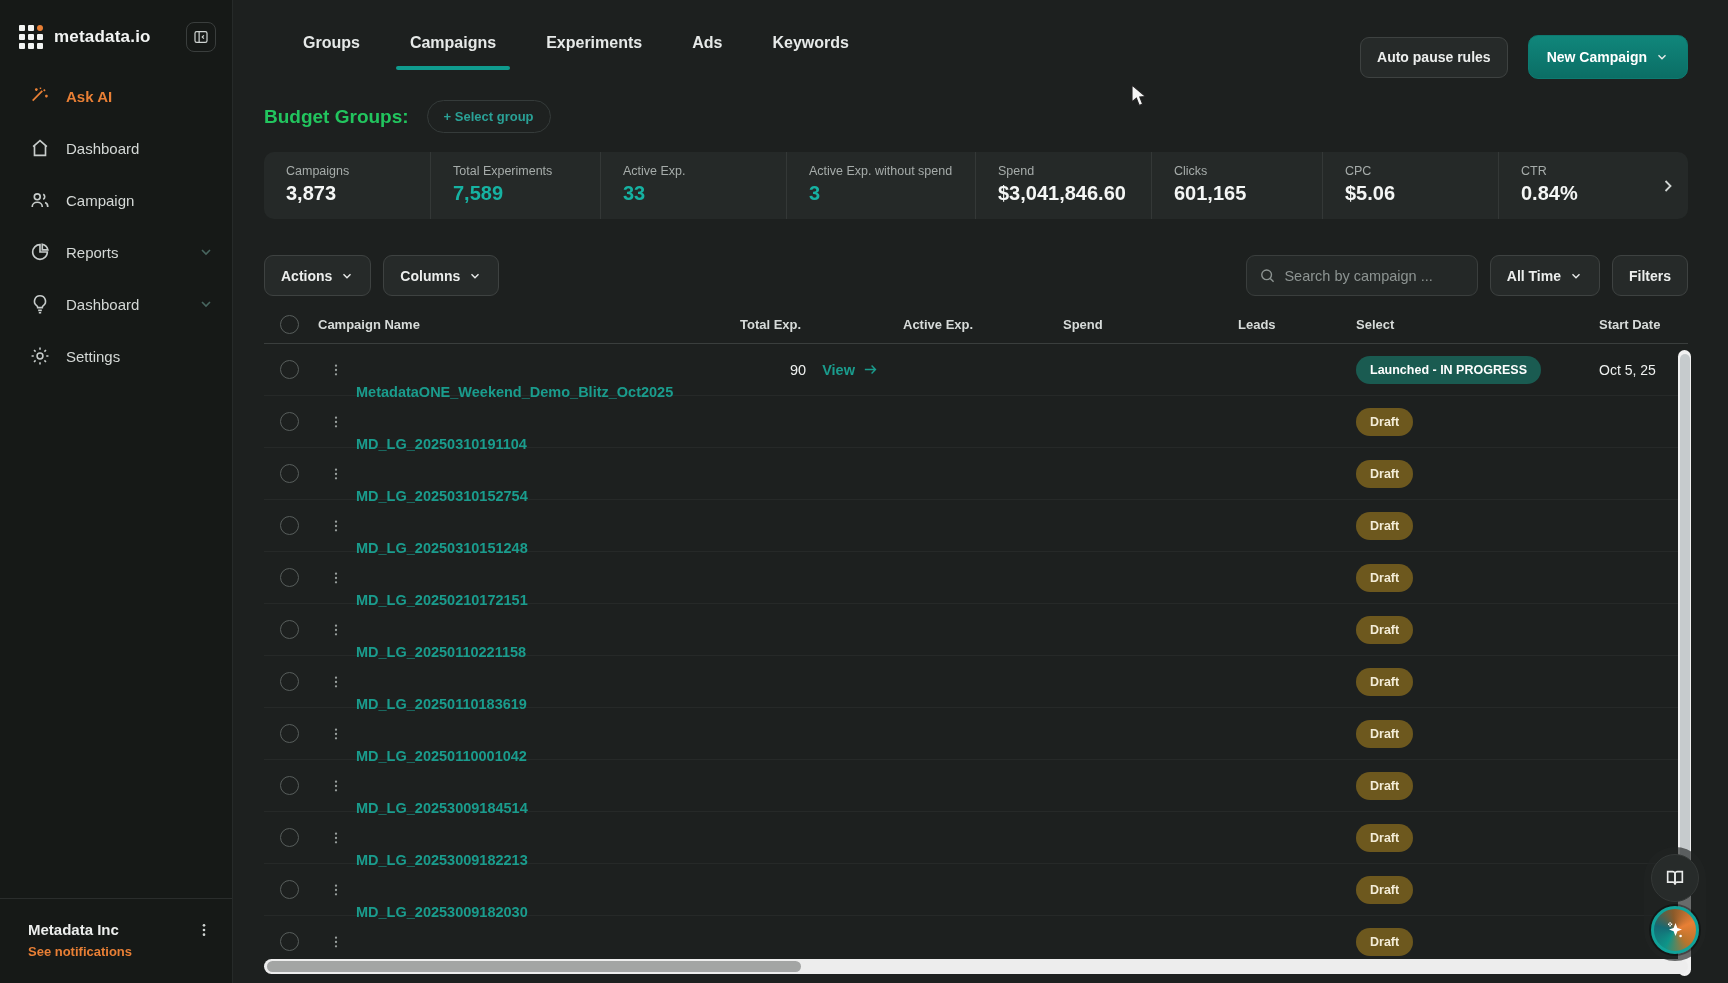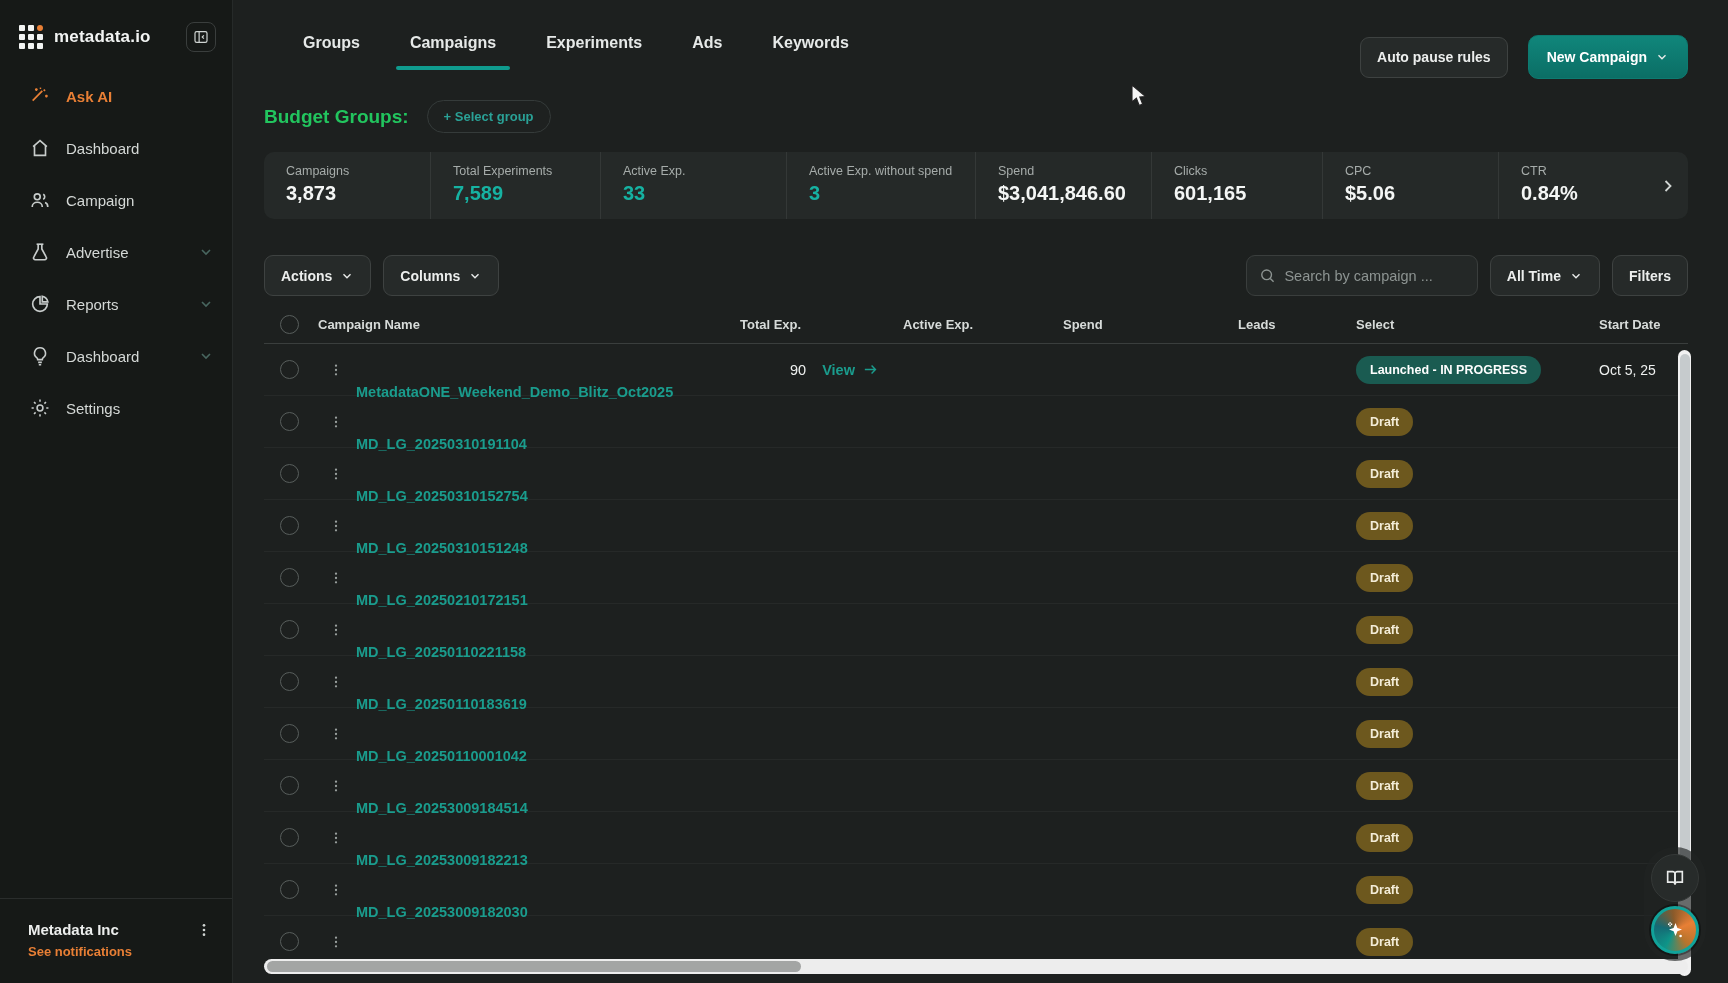--- a/index.html
+++ b/index.html
@@ -179,34 +179,20 @@
             <path d="M3.5 19.5c0-3 2.4-5 5.5-5s5.5 2 5.5 5"></path>
             <path d="M15.5 5.7a3.2 3.2 0 0 1 0 5.6"></path>
             <path d="M17.5 14.8c2 .7 3 2.5 3 4.7"></path>
           </svg>
         </span>
         <span class="nav-label">Campaign</span>
       </div>
       <div class="nav-item">
         <span class="nav-icon">
           <svg width="22" height="22" viewBox="0 0 24 24" fill="none" stroke="currentColor" stroke-width="1.8">
-            <path d="M10 3.5v5.2L5.2 17.5A2 2 0 0 0 7 20.5h10a2 2 0 0 0 1.8-3L14 8.7V3.5"></path>
-            <path d="M8.3 3.5h7.4"></path>
-          </svg>
-        </span>
-        <span class="nav-label">Advertise</span>
-        <span class="nav-chevron">
-          <svg width="16" height="16" viewBox="0 0 24 24" fill="none" stroke="currentColor" stroke-width="2.4">
-            <path d="M6 9l6 6 6-6"></path>
-          </svg>
-        </span>
-      </div>
-      <div class="nav-item">
-        <span class="nav-icon">
-          <svg width="22" height="22" viewBox="0 0 24 24" fill="none" stroke="currentColor" stroke-width="1.8">
             <path d="M12 4a8 8 0 1 0 8 8h-8z"></path>
             <path d="M14.5 3.6a8 8 0 0 1 6 6h-6z"></path>
           </svg>
         </span>
         <span class="nav-label">Reports</span>
         <span class="nav-chevron">
           <svg width="16" height="16" viewBox="0 0 24 24" fill="none" stroke="currentColor" stroke-width="2.4">
             <path d="M6 9l6 6 6-6"></path>
           </svg>
         </span>

